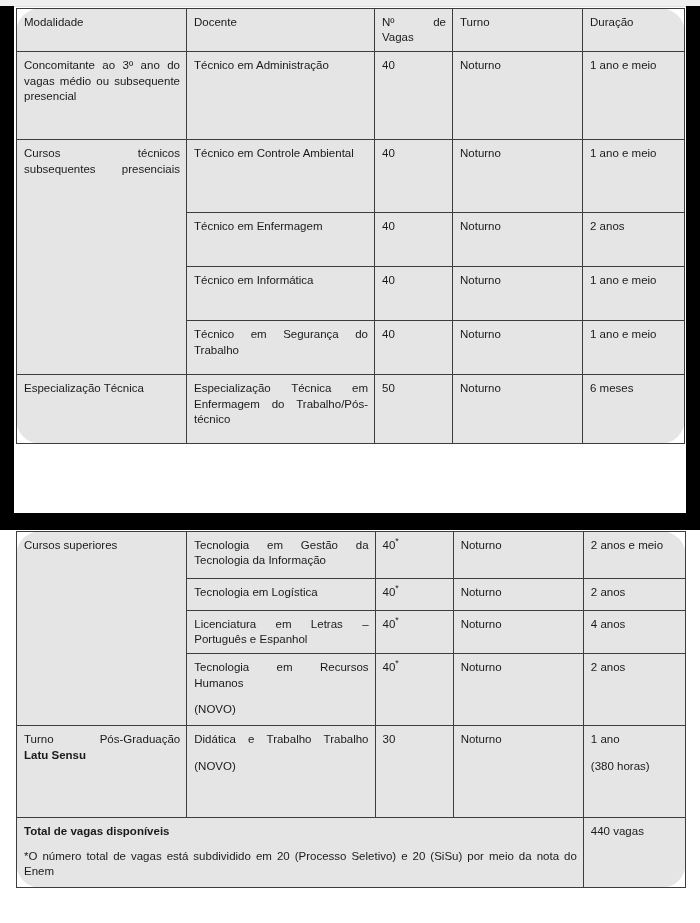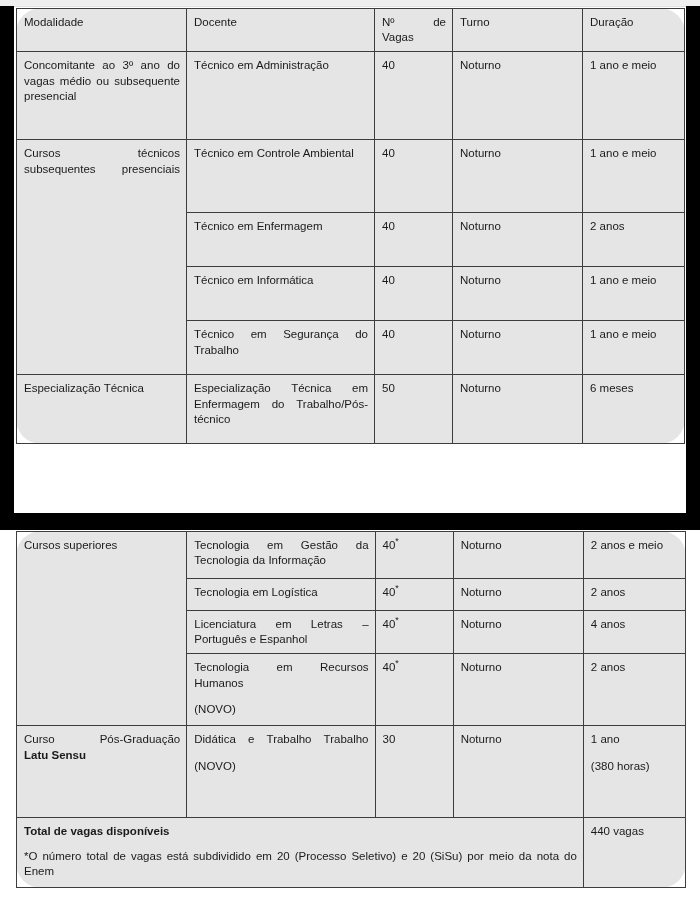--- a/index.html
+++ b/index.html
@@ -256,21 +256,21 @@
         </td>
         <td>
           <span>40</span><span class="sup-star">*</span>
         </td>
         <td class="vmid">Noturno</td>
         <td class="vmid">2 anos</td>
       </tr>
 
       <tr style="height:92px;">
         <td class="modality">
-          <div class="justify-full">Curso Pós-Graduação</div>
+          <div class="justify-full">Turno Pós-Graduação</div>
           <div class="italic-bold">Latu Sensu</div>
         </td>
         <td>
           <div class="justify-full">Didática e Trabalho Trabalho</div>
           <div class="spaced-line">(NOVO)</div>
         </td>
         <td class="vmid">30</td>
         <td class="vmid">Noturno</td>
         <td class="vmid">
           <div>1 ano</div>

